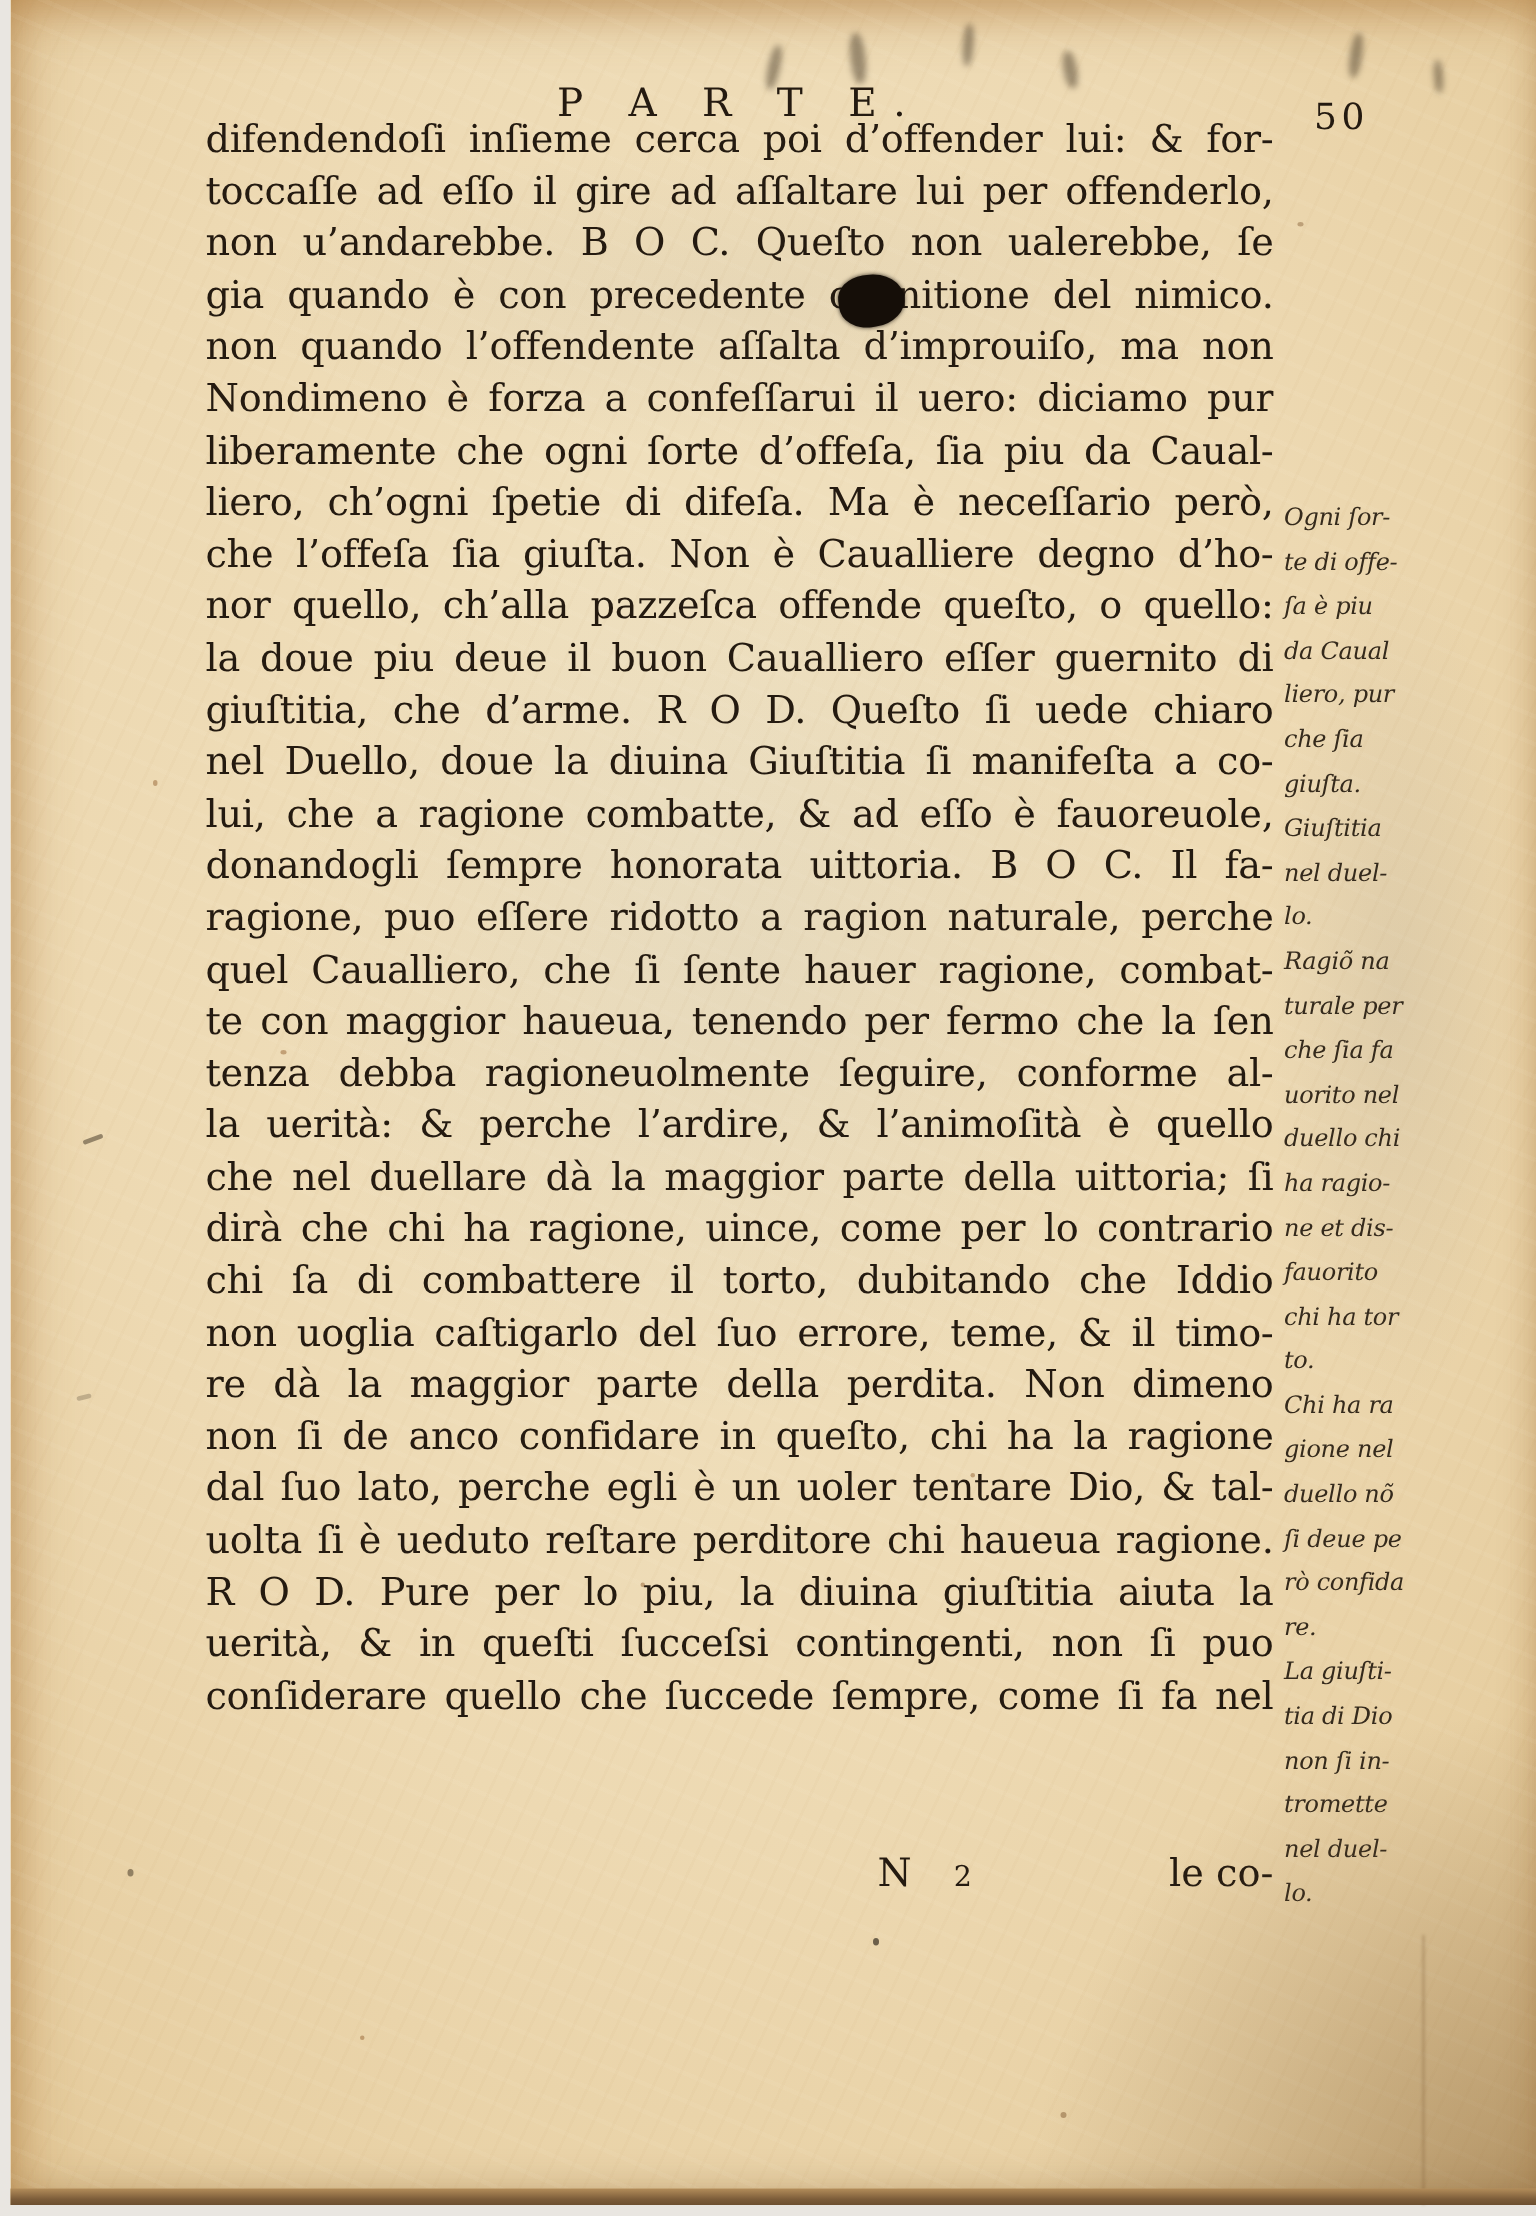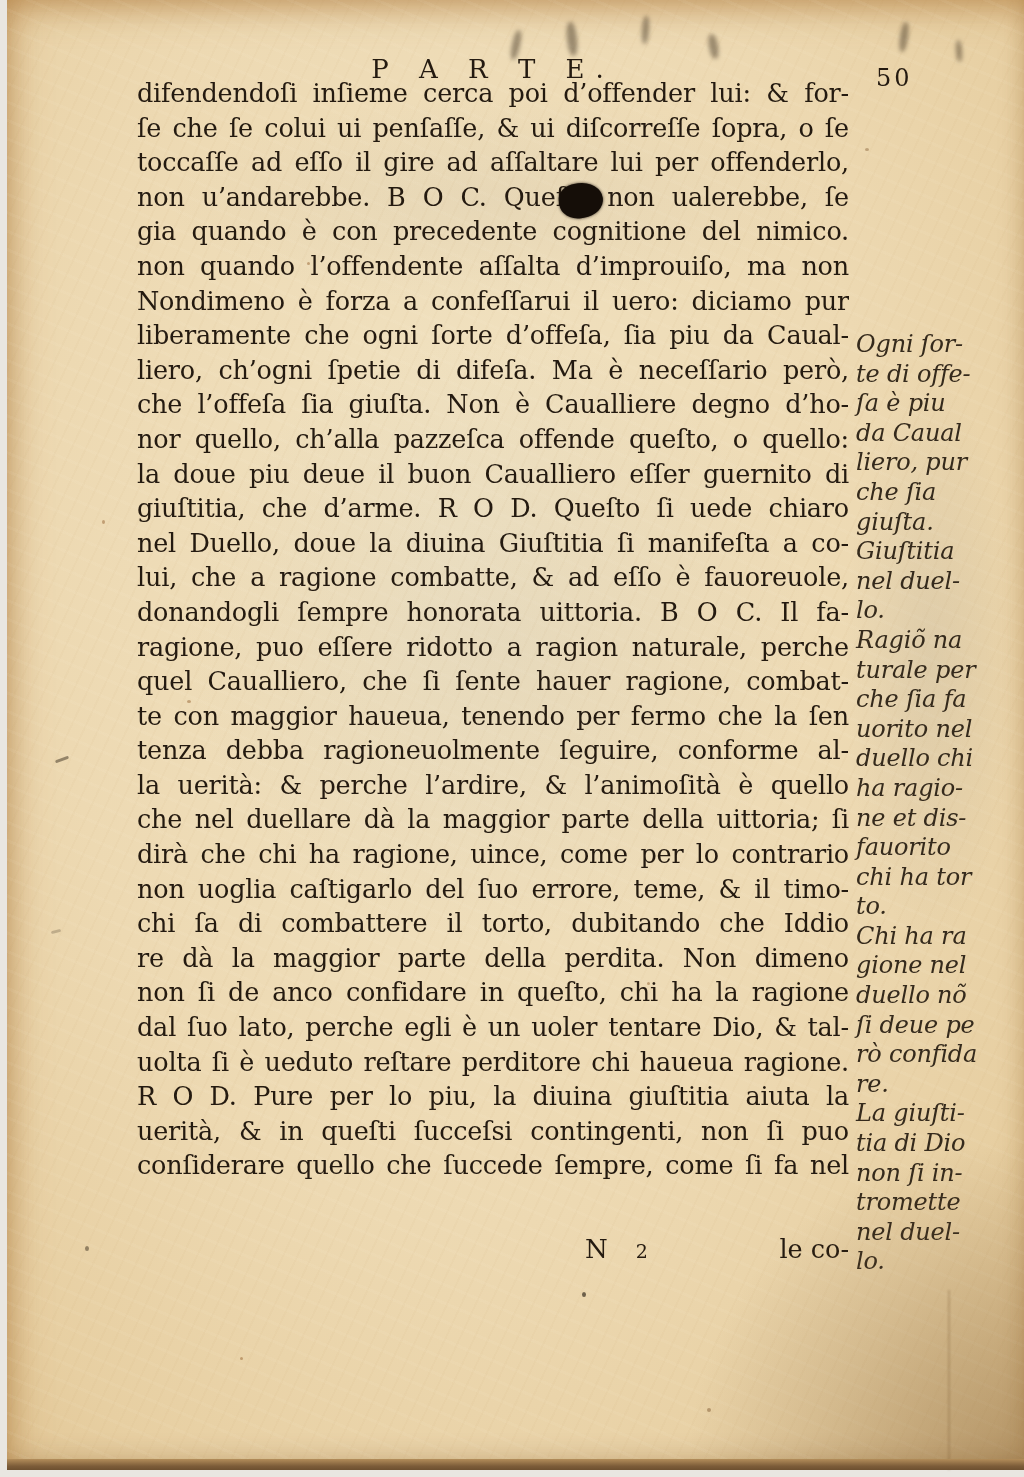--- a/index.html
+++ b/index.html
@@ -38,21 +38,21 @@
     font-size:25.5px;line-height:34.6px;color:#241a10;
     letter-spacing:-0.2px;
   }
   .tline{
     height:34.6px;overflow:hidden;
     text-align:justify;text-align-last:justify;
     white-space:normal;
   }
   .margin{
     position:absolute;top:330px;left:849px;width:158px;
-    font-style:italic;font-size:24px;line-height:29.6px;
+    font-style:italic;font-size:16px;line-height:29.6px;
     color:#352a1c;letter-spacing:-0.2px;
   }
   .mnote{white-space:pre-line;}
   .sig{
     position:absolute;top:1234px;left:130px;width:712px;height:35px;
     display:flex;align-items:baseline;color:#241a10;
   }
   .sig .spacer{width:448px;}
   .sigmark{font-size:26px;}
   .signum{font-size:19px;margin-left:28px;}
@@ -111,21 +111,20 @@
   <div class="ghost g1"></div>
   <div class="ghost g2"></div>
   <div class="ghost g3"></div>
 
   <div class="header">P A R T E.</div>
   <div class="folio">50</div>
 
   <div class="main">
 
   <div class="tline">difendendoſi inſieme cerca poi d’offender lui: &amp; for-</div>
-      <div class="tline">ſe che ſe colui ui penſaſſe, &amp; ui diſcorreſſe ſopra, o ſe</div>
       <div class="tline">toccaſſe ad eſſo il gire ad aſſaltare lui per offenderlo,</div>
       <div class="tline">non u’andarebbe. B O C. Queſto non ualerebbe, ſe</div>
       <div class="tline">gia quando è con precedente cognitione del nimico.</div>
       <div class="tline">non quando l’offendente aſſalta d’improuiſo, ma non</div>
       <div class="tline">Nondimeno è forza a confeſſarui il uero: diciamo pur</div>
       <div class="tline">liberamente che ogni ſorte d’offeſa, ſia piu da Caual-</div>
       <div class="tline">liero, ch’ogni ſpetie di difeſa. Ma è neceſſario però,</div>
       <div class="tline">che l’offeſa ſia giuſta. Non è Caualliere degno d’ho-</div>
       <div class="tline">nor quello, ch’alla pazzeſca offende queſto, o quello:</div>
       <div class="tline">la doue piu deue il buon Caualliero eſſer guernito di</div>
@@ -133,22 +132,22 @@
       <div class="tline">nel Duello, doue la diuina Giuſtitia ſi manifeſta a co-</div>
       <div class="tline">lui, che a ragione combatte, &amp; ad eſſo è fauoreuole,</div>
       <div class="tline">donandogli ſempre honorata uittoria. B O C. Il fa-</div>
       <div class="tline">ragione, puo eſſere ridotto a ragion naturale, perche</div>
       <div class="tline">quel Caualliero, che ſi ſente hauer ragione, combat-</div>
       <div class="tline">te con maggior haueua, tenendo per fermo che la ſen</div>
       <div class="tline">tenza debba ragioneuolmente ſeguire, conforme al-</div>
       <div class="tline">la uerità: &amp; perche l’ardire, &amp; l’animoſità è quello</div>
       <div class="tline">che nel duellare dà la maggior parte della uittoria; ſi</div>
       <div class="tline">dirà che chi ha ragione, uince, come per lo contrario</div>
+      <div class="tline">chi ſa di combattere il torto, dubitando che Iddio</div>
       <div class="tline">non uoglia caſtigarlo del ſuo errore, teme, &amp; il timo-</div>
-      <div class="tline">chi ſa di combattere il torto, dubitando che Iddio</div>
       <div class="tline">re dà la maggior parte della perdita. Non dimeno</div>
       <div class="tline">non ſi de anco confidare in queſto, chi ha la ragione</div>
       <div class="tline">dal ſuo lato, perche egli è un uoler tentare Dio, &amp; tal-</div>
       <div class="tline">uolta ſi è ueduto reſtare perditore chi haueua ragione.</div>
       <div class="tline">R O D. Pure per lo piu, la diuina giuſtitia aiuta la</div>
       <div class="tline">uerità, &amp; in queſti ſucceſsi contingenti, non ſi puo</div>
       <div class="tline">conſiderare quello che ſuccede ſempre, come ſi fa nel</div>
     </div>
 
   <div class="margin">

